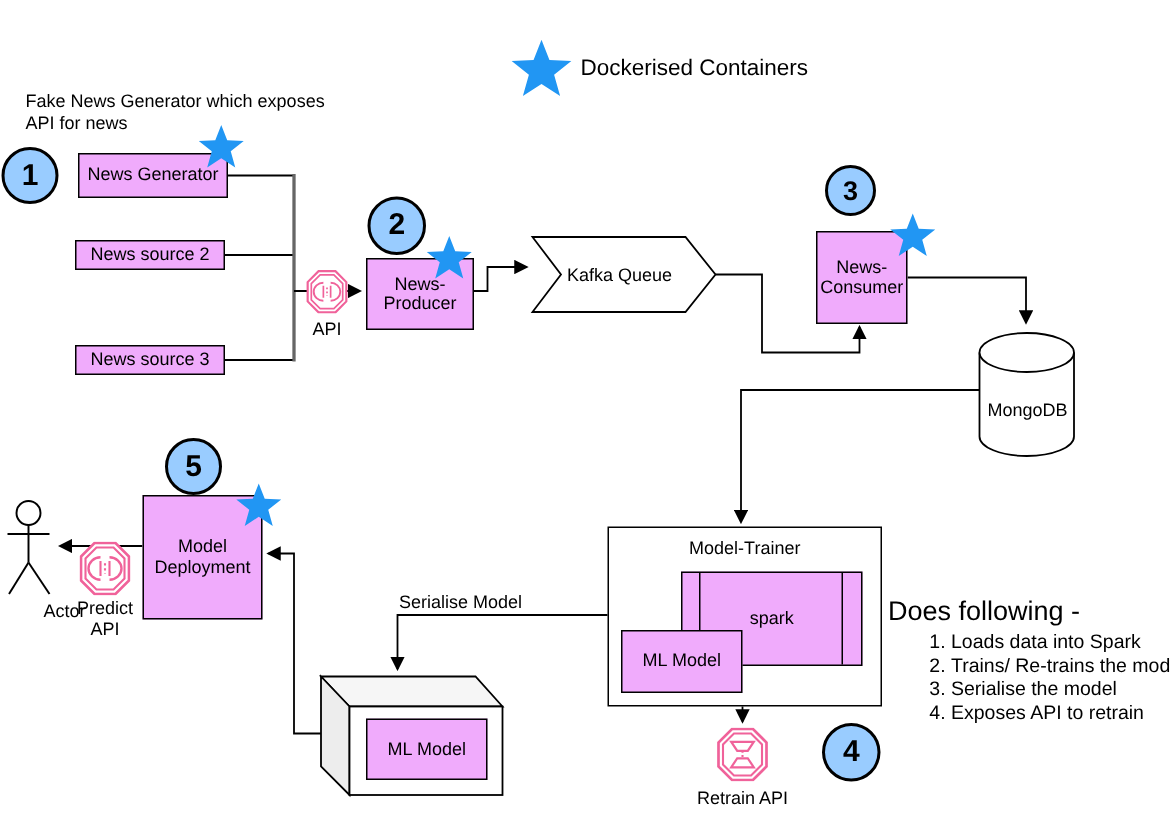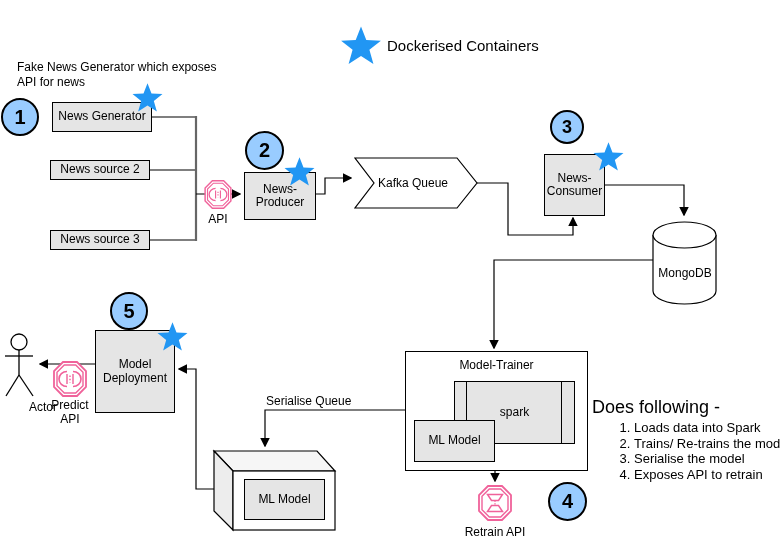--- a/index.html
+++ b/index.html
@@ -1,21 +1,21 @@
 <!DOCTYPE html>
 <html><head>
 <meta charset="utf-8">
 <style>
   html,body{margin:0;padding:0;background:#fff;}
   #canvas{position:relative;width:780px;height:551px;background:#fff;overflow:hidden;
           font-family:"Liberation Sans","DejaVu Sans",sans-serif;color:#000;}
   svg.layer{position:absolute;left:0;top:0;}
   .lbl{position:absolute;font-size:12px;line-height:14px;}
   .center{text-align:center;}
-  .box{position:absolute;border:1px solid #000;background:#e5e5e5;box-sizing:border-box;
+  .box{position:absolute;border:1px solid #000;background:#f0abfc;box-sizing:border-box;
        display:flex;align-items:center;justify-content:center;text-align:center;
        font-size:12px;line-height:13.5px;}
   .badge{position:absolute;border-radius:50%;background:#99CCFF;border:2px solid #000;
          box-sizing:border-box;display:flex;align-items:center;justify-content:center;
          font-weight:bold;font-size:20px;}
   .h1{position:absolute;font-size:24px;font-weight:bold;letter-spacing:0;}
   .star{position:absolute;}
   .api-icon{position:absolute;}
   #model-trainer-box{align-items:flex-start;justify-content:center;padding-top:7px;background:transparent;}
   #spark-box .vbar{position:absolute;top:0;bottom:0;width:0;border-left:1px solid #000;}
@@ -98,21 +98,21 @@
   <div class="box" style="left:414px;top:420px;width:81px;height:42px;">ML Model</div>
 
   <div class="box" style="left:95px;top:330px;width:80px;height:83px;">Model Deployment</div>
   <div class="box" style="left:244px;top:479px;width:81px;height:41px;">ML Model</div>
 
   <div class="lbl center" style="left:366px;top:176px;width:94px;">Kafka Queue</div>
   <div class="lbl center" style="left:650px;top:266px;width:70px;">MongoDB</div>
   <div class="lbl center" style="left:204px;top:212px;width:28px;">API</div>
   <div class="lbl center" style="left:48px;top:398px;width:44px;">Predict API</div>
   <div class="lbl center" style="left:462px;top:525px;width:66px;">Retrain API</div>
-  <div class="lbl" style="left:266px;top:394px;">Serialise Queue</div>
+  <div class="lbl" style="left:266px;top:394px;">Serialise Model</div>
   <div class="lbl center" style="left:3px;top:400px;width:32px;margin-left:24px;">Actor</div>
 
   <div class="lbl" style="left:592px;top:400px;font-size:18px;">Does following -</div>
   <ol id="steps-list">
     <li>Loads data into Spark</li>
     <li>Trains/ Re-trains the model</li>
     <li>Serialise the model</li>
     <li>Exposes API to retrain</li>
   </ol>
 

